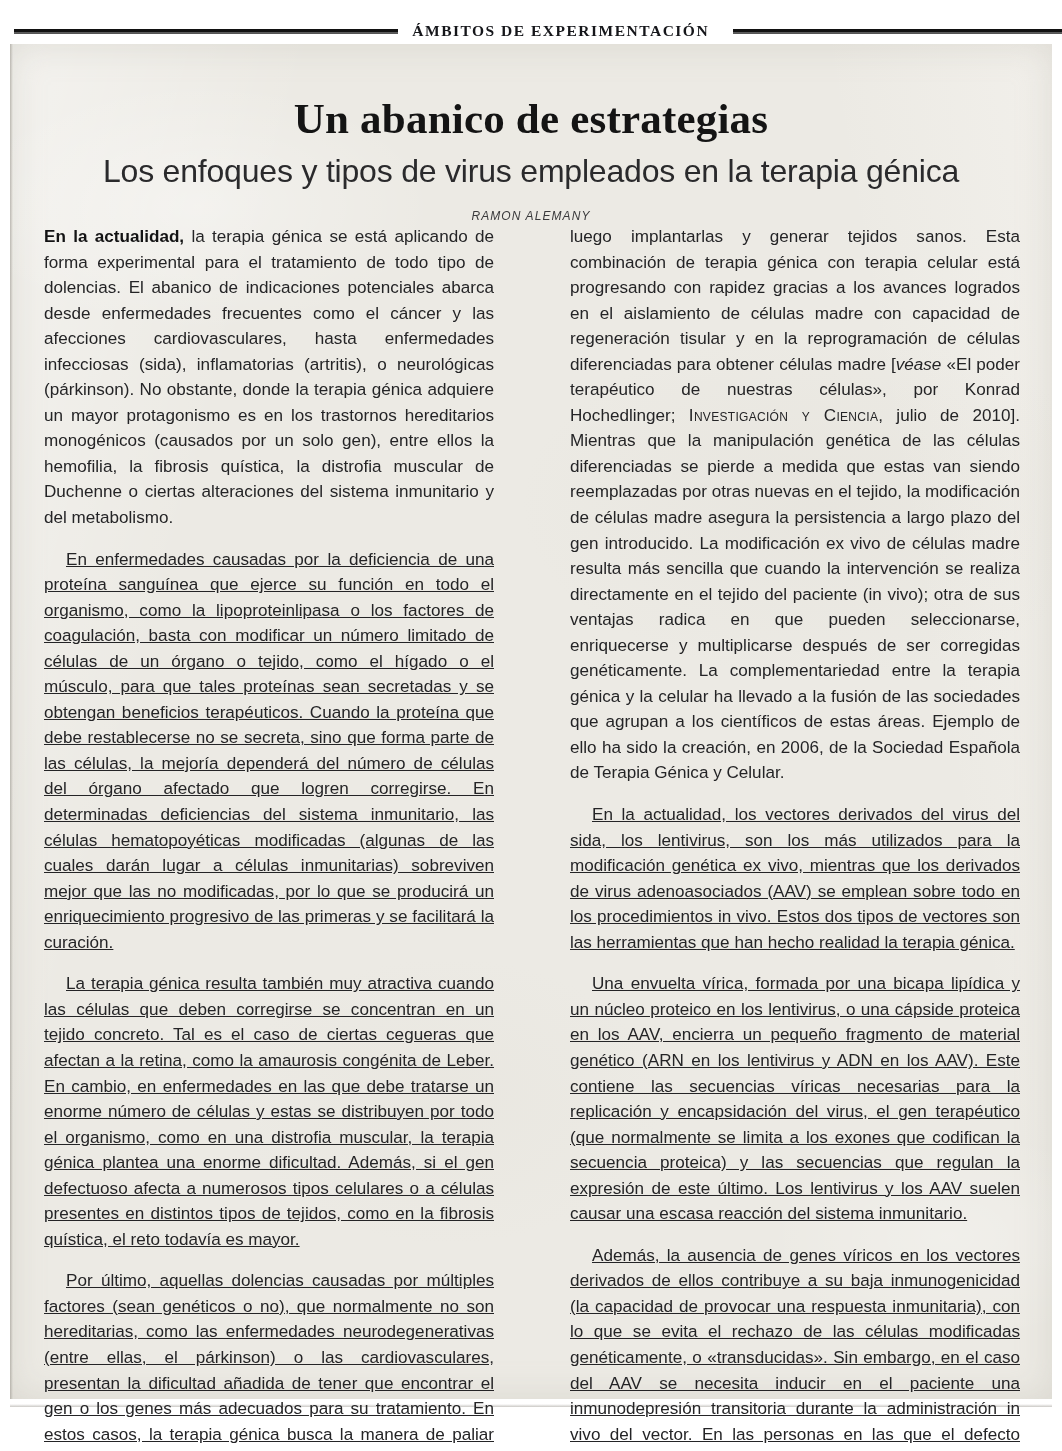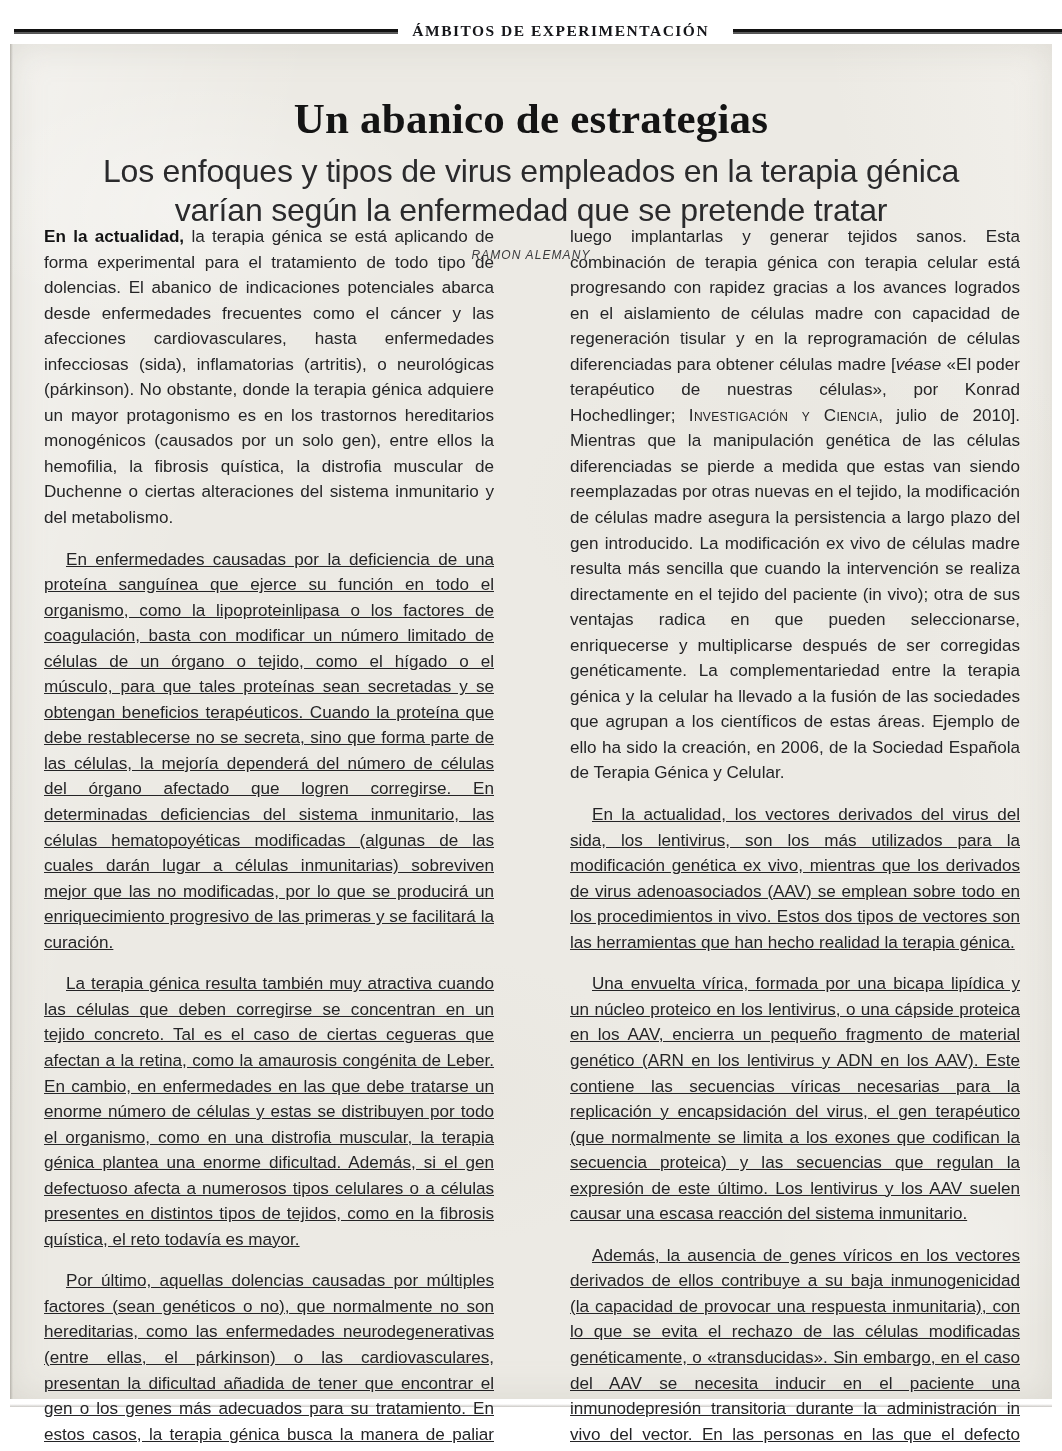--- a/index.html
+++ b/index.html
@@ -201,21 +201,20 @@
   <div class="kicker-bar">
     <div class="rule rule-left"></div>
     <div class="kicker">ÁMBITOS DE EXPERIMENTACIÓN</div>
     <div class="rule rule-right"></div>
   </div>
 
   <div class="titleblock">
     <h1 class="headline">Un abanico de estrategias</h1>
     <p class="subtitle">
       <span>Los enfoques y tipos de virus empleados en la terapia génica</span><br>
-      <span>varían según la enfermedad que se pretende tratar</span>
     </p>
     <p class="byline">RAMON ALEMANY</p>
   </div>
 
   <div class="columns">
 
     <div class="col">
       <p class="body noindent"><span class="lead-in">En la actualidad,</span><span> la terapia génica se está aplicando de forma experimental para el tratamiento de todo tipo de dolencias. El abanico de indicaciones potenciales abarca desde enfermedades frecuentes como el cáncer y las afecciones cardiovasculares, hasta enfermedades infecciosas (sida), inflamatorias (artritis), o neurológicas (párkinson). No obstante, donde la terapia génica adquiere un mayor protagonismo es en los trastornos hereditarios monogénicos (causados por un solo gen), entre ellos la hemofilia, la fibrosis quística, la distrofia muscular de Duchenne o ciertas alteraciones del sistema inmunitario y del metabolismo.</span></p>
       <p class="body">En enfermedades causadas por la deficiencia de una proteína sanguínea que ejerce su función en todo el organismo, como la lipoproteinlipasa o los factores de coagulación, basta con modificar un número limitado de células de un órgano o tejido, como el hígado o el músculo, para que tales proteínas sean secretadas y se obtengan beneficios terapéuticos. Cuando la proteína que debe restablecerse no se secreta, sino que forma parte de las células, la mejoría dependerá del número de células del órgano afectado que logren corregirse. En determinadas deficiencias del sistema inmunitario, las células hematopoyéticas modificadas (algunas de las cuales darán lugar a células inmunitarias) sobreviven mejor que las no modificadas, por lo que se producirá un enriquecimiento progresivo de las primeras y se facilitará la curación.</p>
       <p class="body">La terapia génica resulta también muy atractiva cuando las células que deben corregirse se concentran en un tejido concreto. Tal es el caso de ciertas cegueras que afectan a la retina, como la amaurosis congénita de Leber. En cambio, en enfermedades en las que debe tratarse un enorme número de células y estas se distribuyen por todo el organismo, como en una distrofia muscular, la terapia génica plantea una enorme dificultad. Además, si el gen defectuoso afecta a numerosos tipos celulares o a células presentes en distintos tipos de tejidos, como en la fibrosis quística, el reto todavía es mayor.</p>

